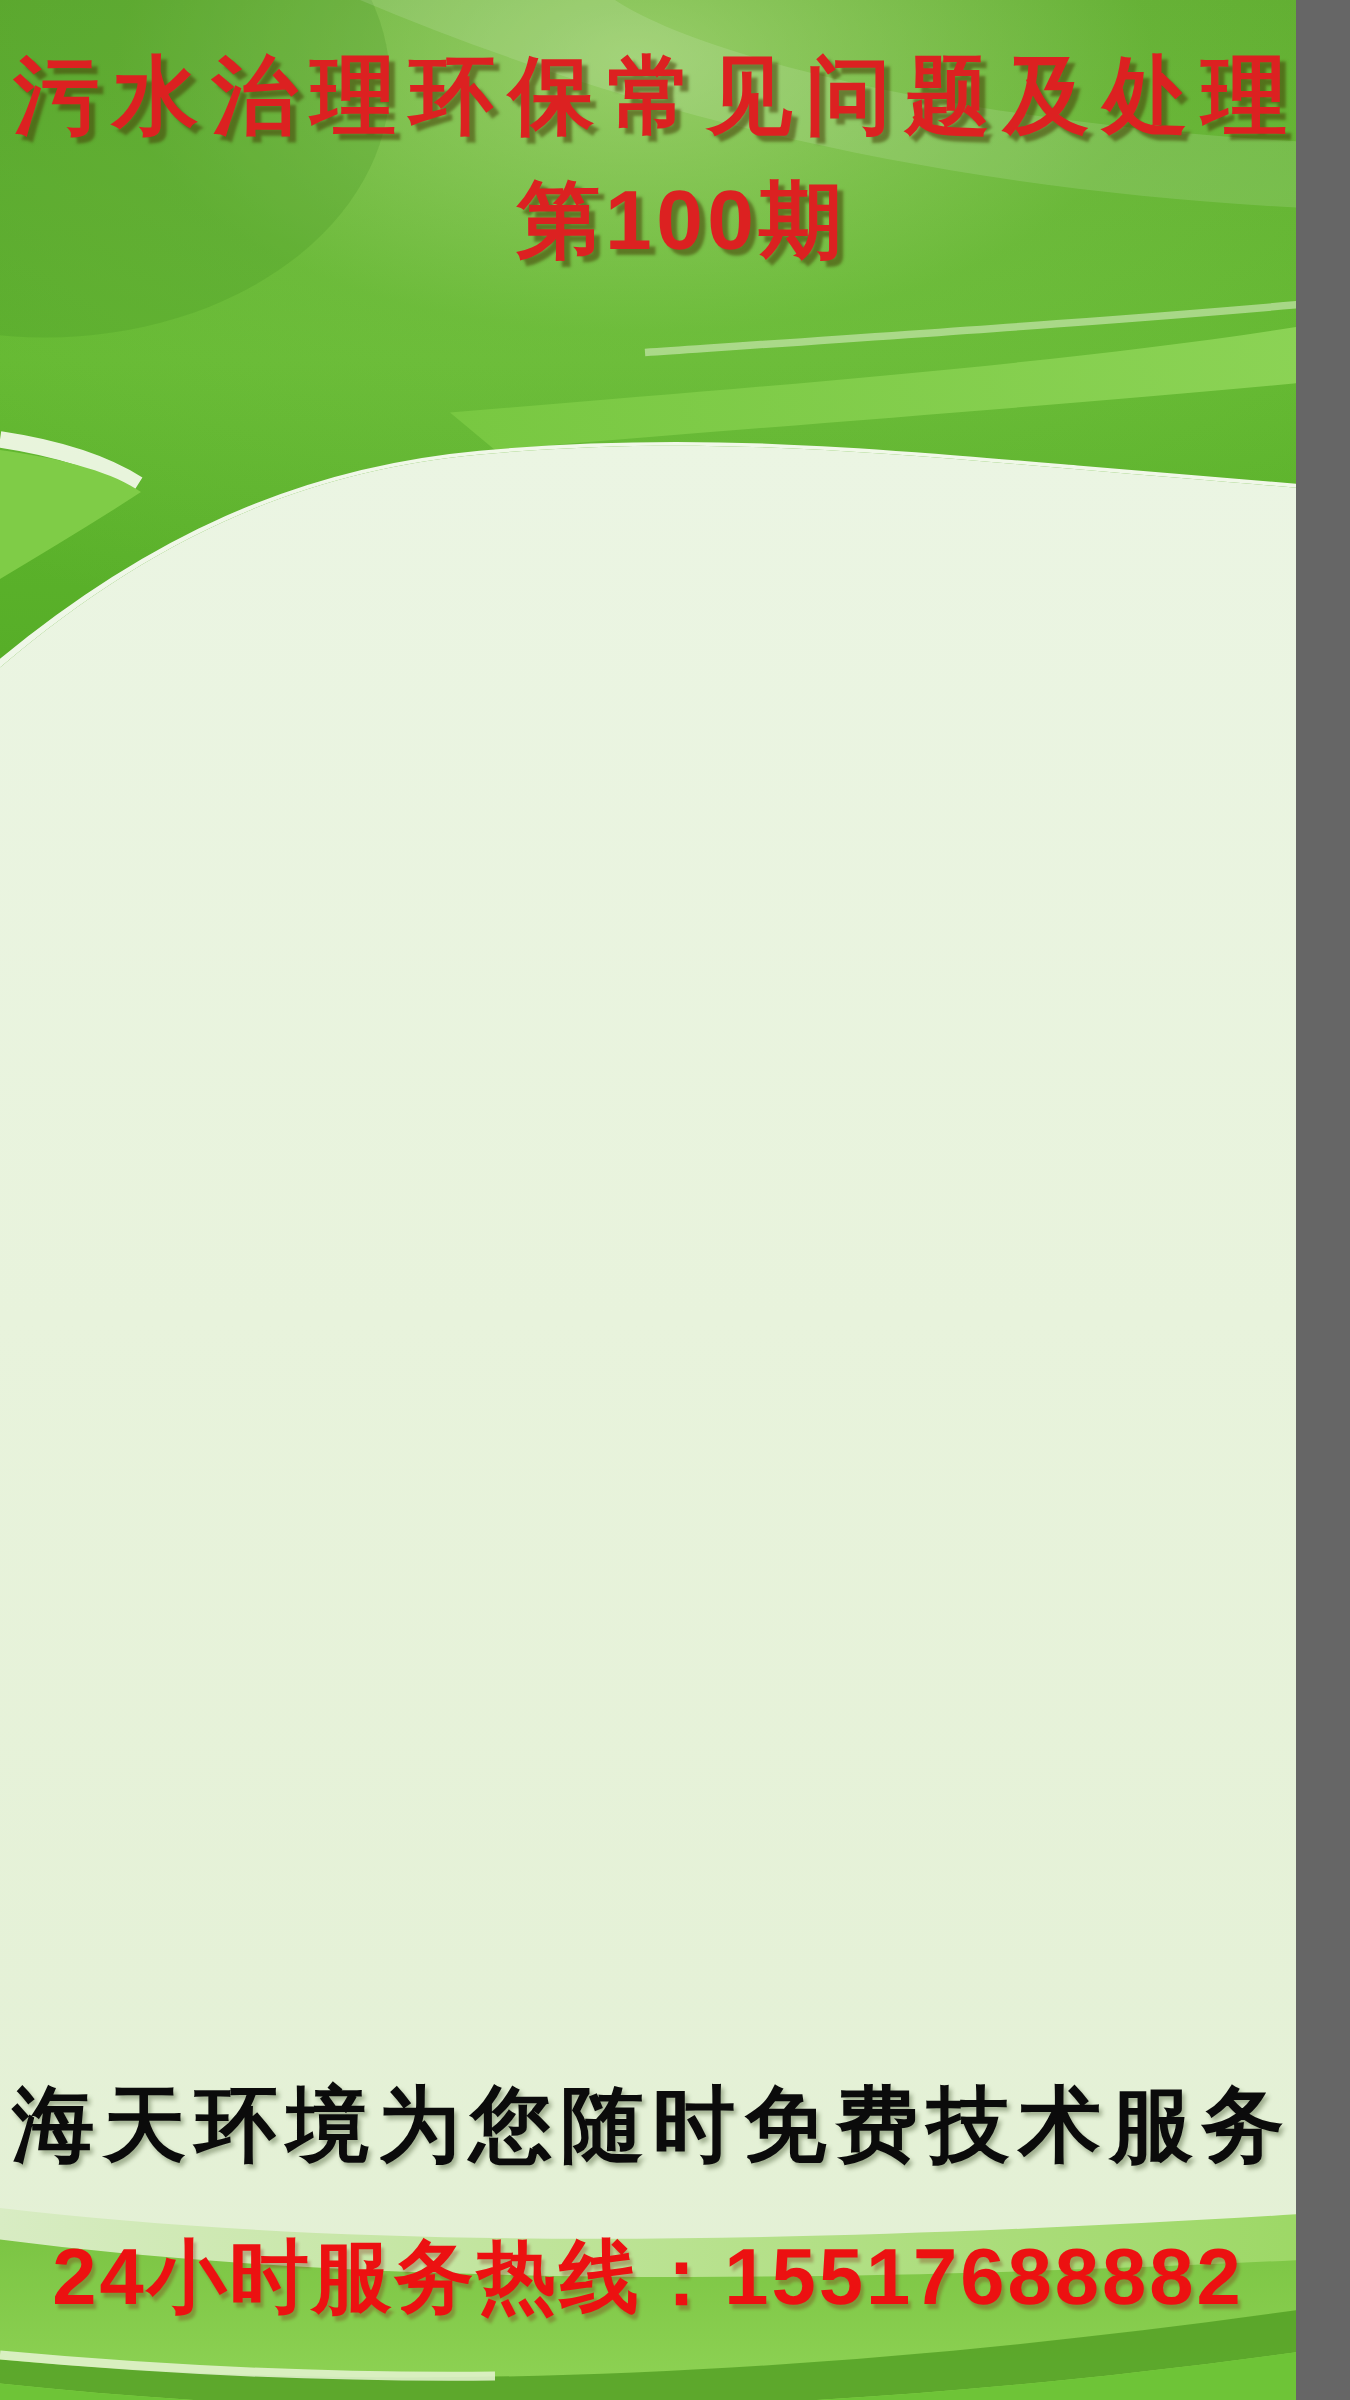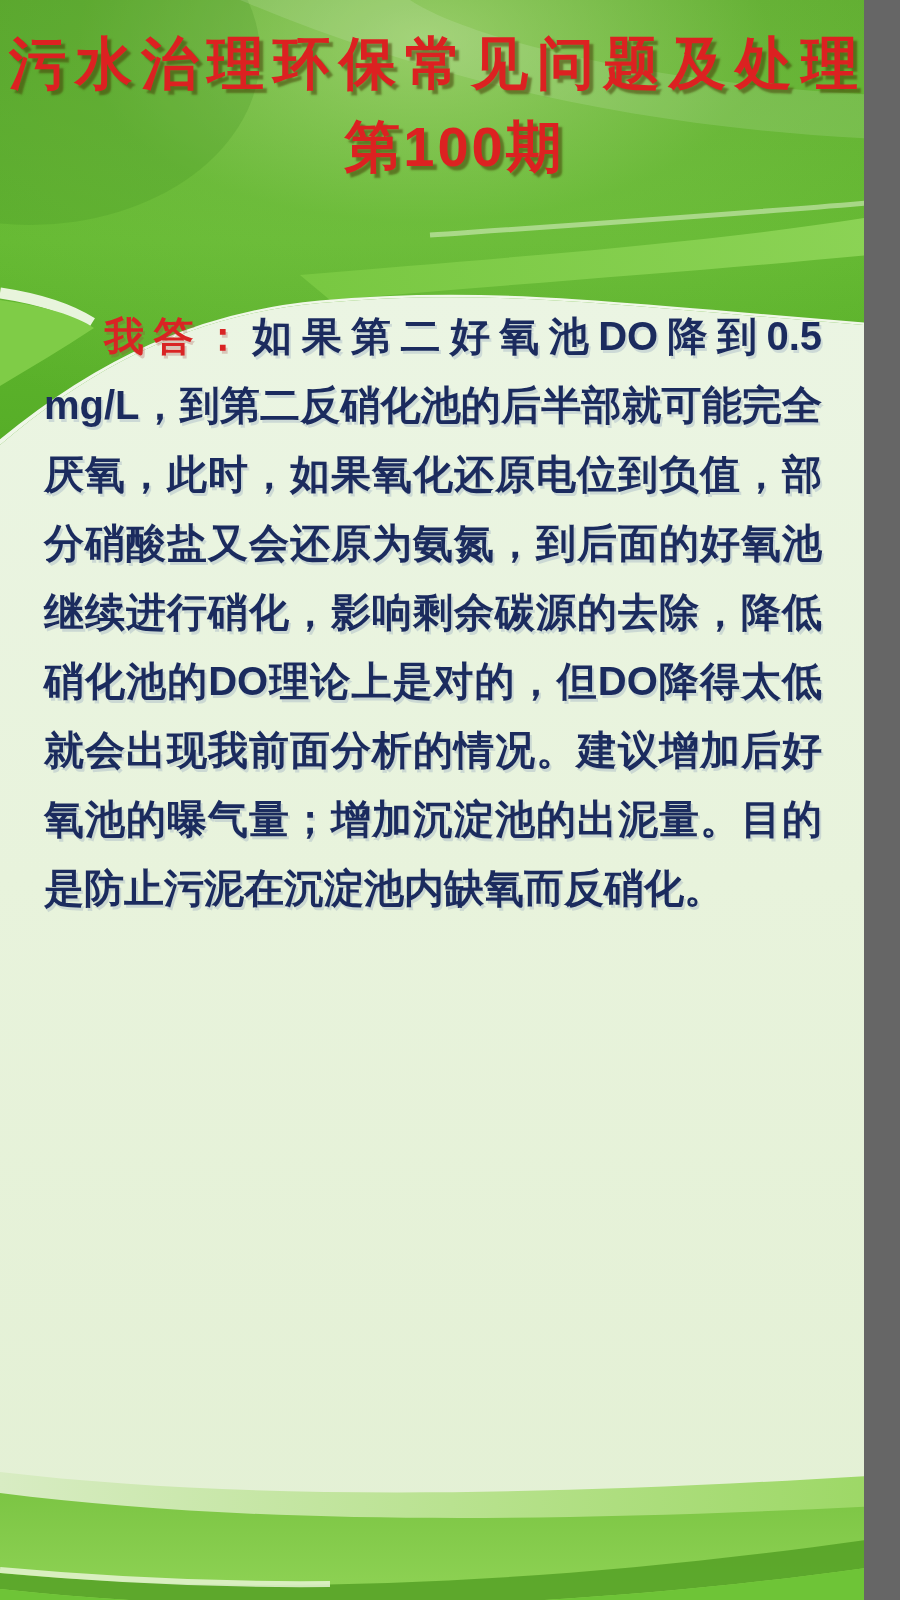--- a/index.html
+++ b/index.html
@@ -111,17 +111,18 @@
       <path d="M0,208 C260,232 560,220 900,170 L900,198 C560,248 260,252 0,224 Z" fill="#4F9C21" opacity="0.78"></path>
       <path d="M0,224 C260,252 560,248 900,198 L900,235 L0,235 Z" fill="#6EC437"></path>
       <path d="M0,205 C120,216 230,220 330,219" stroke="#E6F4D4" stroke-width="6" fill="none" opacity="0.85"></path>
     </svg>
   </div>
 
   <div class="title-line1">污水治理环保常见问题及处理</div>
   <div class="title-line2">第100期</div>
 
   <div class="qa">
-    <p><span class="lead">我答：</span><span>如果第二好氧池DO降到0.5 mg/L，到第二反硝化池的后半部就可能完全厌氧，此时，如果氧化还原电位到负值，部分硝酸盐又会还原为氨氮，到后面的好氧池继续进行硝化，影响剩余碳源的去除，降低硝化池的DO理论上是对的，但DO降得太低就会出现我前面分析的情况。建议增加后好氧池的曝气量；增加沉淀池的出泥量。目的是防止污泥在沉淀池内缺氧而反硝化。</span></p>
   </div>
 
+  <div class="service-text">海天环境为您随时免费技术服务</div>
+  <div class="hotline"><span>24小时服务热线：</span><span>15517688882</span></div>
 
 </div>
 
 </body></html>

